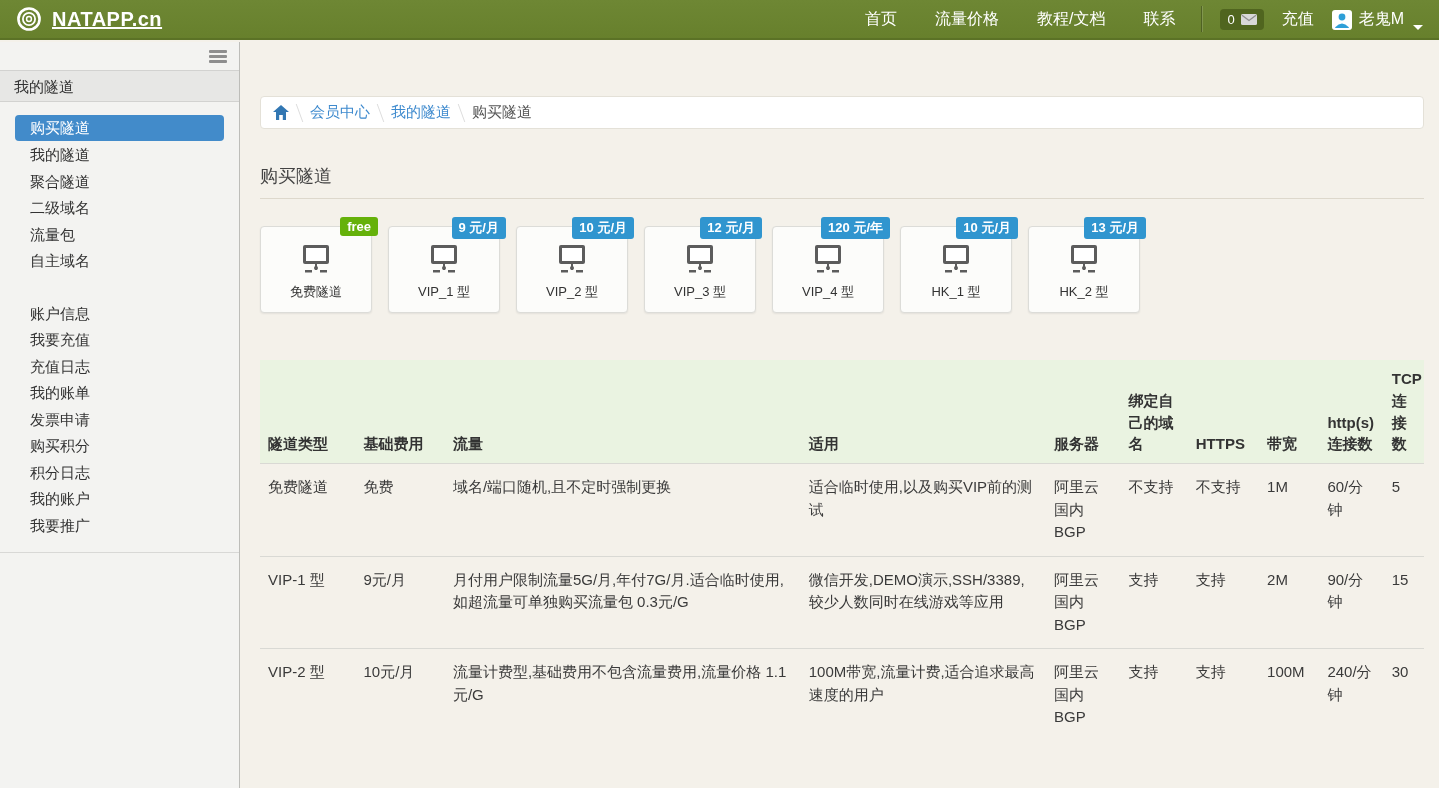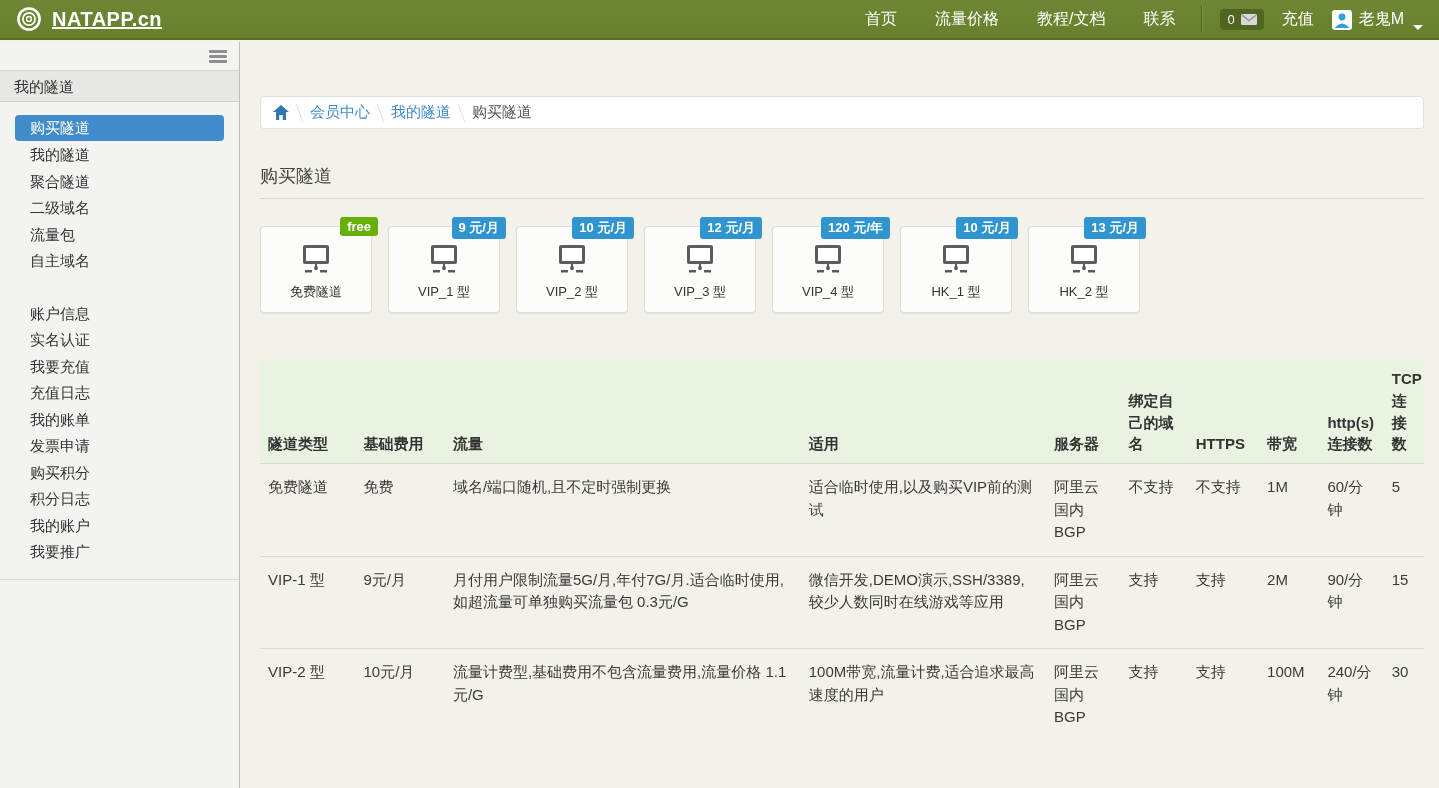--- a/index.html
+++ b/index.html
@@ -150,21 +150,20 @@
       <ul class="side-list">
         <li class="side-item active">购买隧道</li>
         <li class="side-item">我的隧道</li>
         <li class="side-item">聚合隧道</li>
         <li class="side-item">二级域名</li>
         <li class="side-item">流量包</li>
         <li class="side-item">自主域名</li>
       </ul>
       <ul class="side-list">
         <li class="side-item">账户信息</li>
-        <li class="side-item">实名认证</li>
         <li class="side-item">我要充值</li>
         <li class="side-item">充值日志</li>
         <li class="side-item">我的账单</li>
         <li class="side-item">发票申请</li>
         <li class="side-item">购买积分</li>
         <li class="side-item">积分日志</li>
         <li class="side-item">我的账户</li>
         <li class="side-item">我要推广</li>
       </ul>
     </div>

